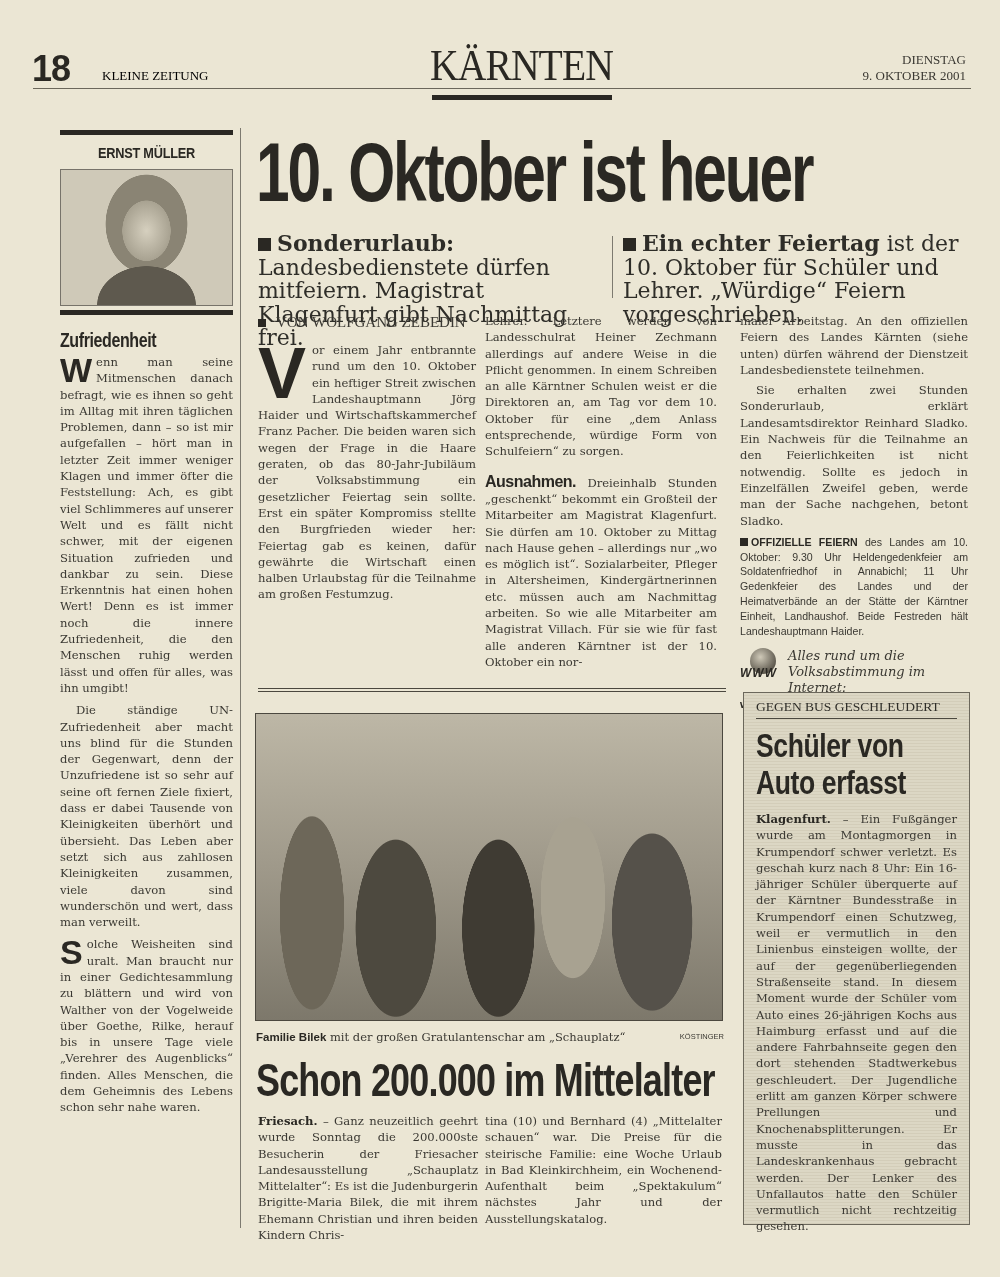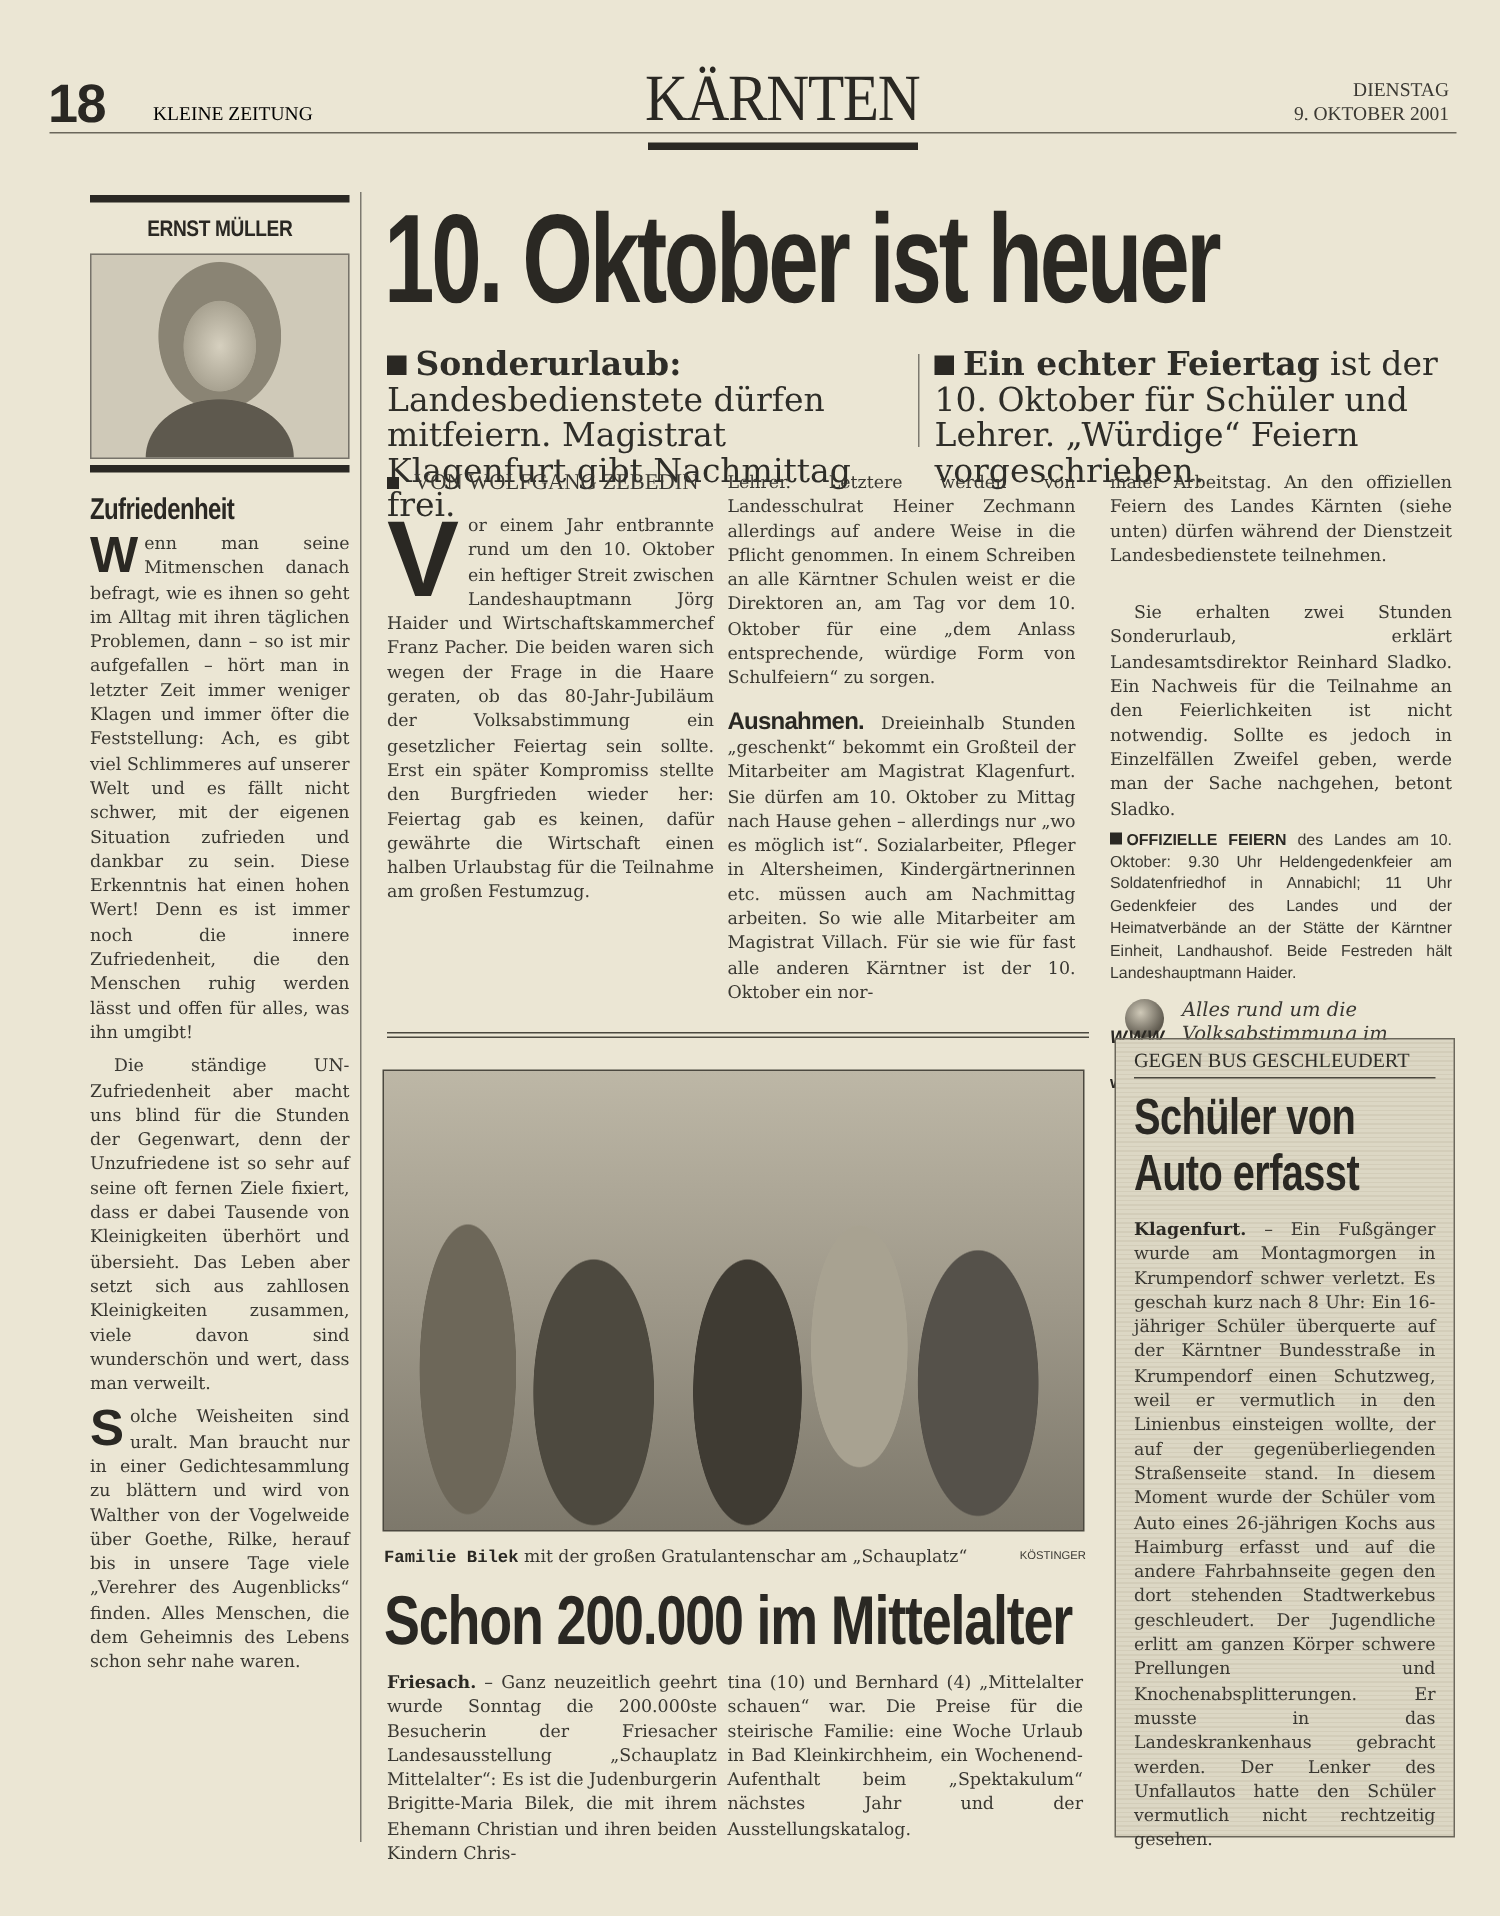--- a/index.html
+++ b/index.html
@@ -73,21 +73,21 @@
   .group-photo { left: 255px; top: 713px; width: 468px; height: 308px; border: 1px solid #4b483f;
     background:
       radial-gradient(ellipse 40px 120px at 12% 65%, #6d6759 0%, #6d6759 80%, transparent 81%),
       radial-gradient(ellipse 50px 110px at 30% 70%, #4d493f 0%, #4d493f 80%, transparent 81%),
       radial-gradient(ellipse 45px 110px at 52% 70%, #3f3b33 0%, #3f3b33 80%, transparent 81%),
       radial-gradient(ellipse 40px 100px at 68% 60%, #a8a291 0%, #a8a291 80%, transparent 81%),
       radial-gradient(ellipse 50px 110px at 85% 68%, #55514a 0%, #55514a 80%, transparent 81%),
       linear-gradient(180deg, #bdb7a6 0%, #9f998a 50%, #7d786b 100%);
   }
   .caption { left: 256px; top: 1030px; width: 468px; font-family: "DejaVu Serif", serif; font-size: 11.5px; color:#3a3832; }
-  .caption b { font-family: Liberation Mono, monospace; font-weight: bold; color:#2a2823; }
+  .caption b { font-family: Liberation Sans, sans-serif; font-weight: bold; color:#2a2823; }
   .credit { right: 0; top: 2px; position: absolute; font-family: "Liberation Sans", sans-serif; font-size: 7.5px; color:#3a3832; }
 
   .headline2 { left: 256px; top: 1052px; font-family: "Liberation Sans", sans-serif; font-weight: bold; font-size: 46px; line-height: 56px; letter-spacing: -1px; transform: scaleX(0.78); transform-origin: left top; white-space: nowrap; color:#2a2823; }
   .col4 { left: 258px; top: 1113px; width: 220px; }
   .col5 { left: 485px; top: 1113px; width: 237px; }
   .lead { font-weight: bold; color:#2a2823; }
 
   
   .box { left: 743px; top: 692px; width: 227px; height: 533px; border: 1px solid #6b675b; background: repeating-linear-gradient(180deg, #dcd7c4 0px, #dcd7c4 2px, #d3cdb9 2px, #d3cdb9 3px); padding: 6px 12px; }
   .box-kicker { font-family: "Liberation Serif", serif; font-size: 13.5px; padding-bottom: 3px; border-bottom: 1px solid #4b483f; color:#2e2d28; }
@@ -135,21 +135,21 @@
 </div>
 
 <div class="abs col2 body-text">
   <p>Lehrer. Letztere werden von Landesschulrat Heiner Zechmann allerdings auf andere Weise in die Pflicht genommen. In einem Schreiben an alle Kärntner Schulen weist er die Direktoren an, am Tag vor dem 10. Oktober für eine „dem Anlass entsprechende, würdige Form von Schulfeiern“ zu sorgen.</p>
   <p style="margin-top:14px;"><span class="kicker-sans" style="display:inline;font-size:16px;">Ausnahmen.</span><span> Dreieinhalb Stunden „geschenkt“ bekommt ein Großteil der Mitarbeiter am Magistrat Klagenfurt. Sie dürfen am 10. Oktober zu Mittag nach Hause gehen – allerdings nur „wo es möglich ist“. Sozialarbeiter, Pfleger in Altersheimen, Kindergärtnerinnen etc. müssen auch am Nachmittag arbeiten. So wie alle Mitarbeiter am Magistrat Villach. Für sie wie für fast alle anderen Kärntner ist der 10. Oktober ein nor-</span></p>
 </div>
 
 <div class="abs col3">
   <div class="body-text">
     <p>maler Arbeitstag. An den offiziellen Feiern des Landes Kärnten (siehe unten) dürfen während der Dienstzeit Landesbedienstete teilnehmen.</p>
-    <p class="ind" style="margin-top:22px;">Sie erhalten zwei Stunden Sonderurlaub, erklärt Landesamtsdirektor Reinhard Sladko. Ein Nachweis für die Teilnahme an den Feierlichkeiten ist nicht notwendig. Sollte es jedoch in Einzelfällen Zweifel geben, werde man der Sache nachgehen, betont Sladko.</p>
+    <p class="ind" style="margin-top:4px;">Sie erhalten zwei Stunden Sonderurlaub, erklärt Landesamtsdirektor Reinhard Sladko. Ein Nachweis für die Teilnahme an den Feierlichkeiten ist nicht notwendig. Sollte es jedoch in Einzelfällen Zweifel geben, werde man der Sache nachgehen, betont Sladko.</p>
   </div>
   <div class="info-small"><span class="sq"></span><b>OFFIZIELLE FEIERN</b><span> des Landes am 10. Oktober: 9.30 Uhr Heldengedenkfeier am Soldatenfriedhof in Annabichl; 11 Uhr Gedenkfeier des Landes und der Heimatverbände an der Stätte der Kärntner Einheit, Landhaushof. Beide Festreden hält Landeshauptmann Haider.</span></div>
   <div class="www">
     <div class="globe">
       <div class="ball"></div>
       <div class="w">WWW</div>
     </div>
     <div class="www-text">Alles rund um die Volksabstimmung im Internet:</div>
   </div>
   <div class="www-url">www.kleinezeitung.at/10oktober</div>

